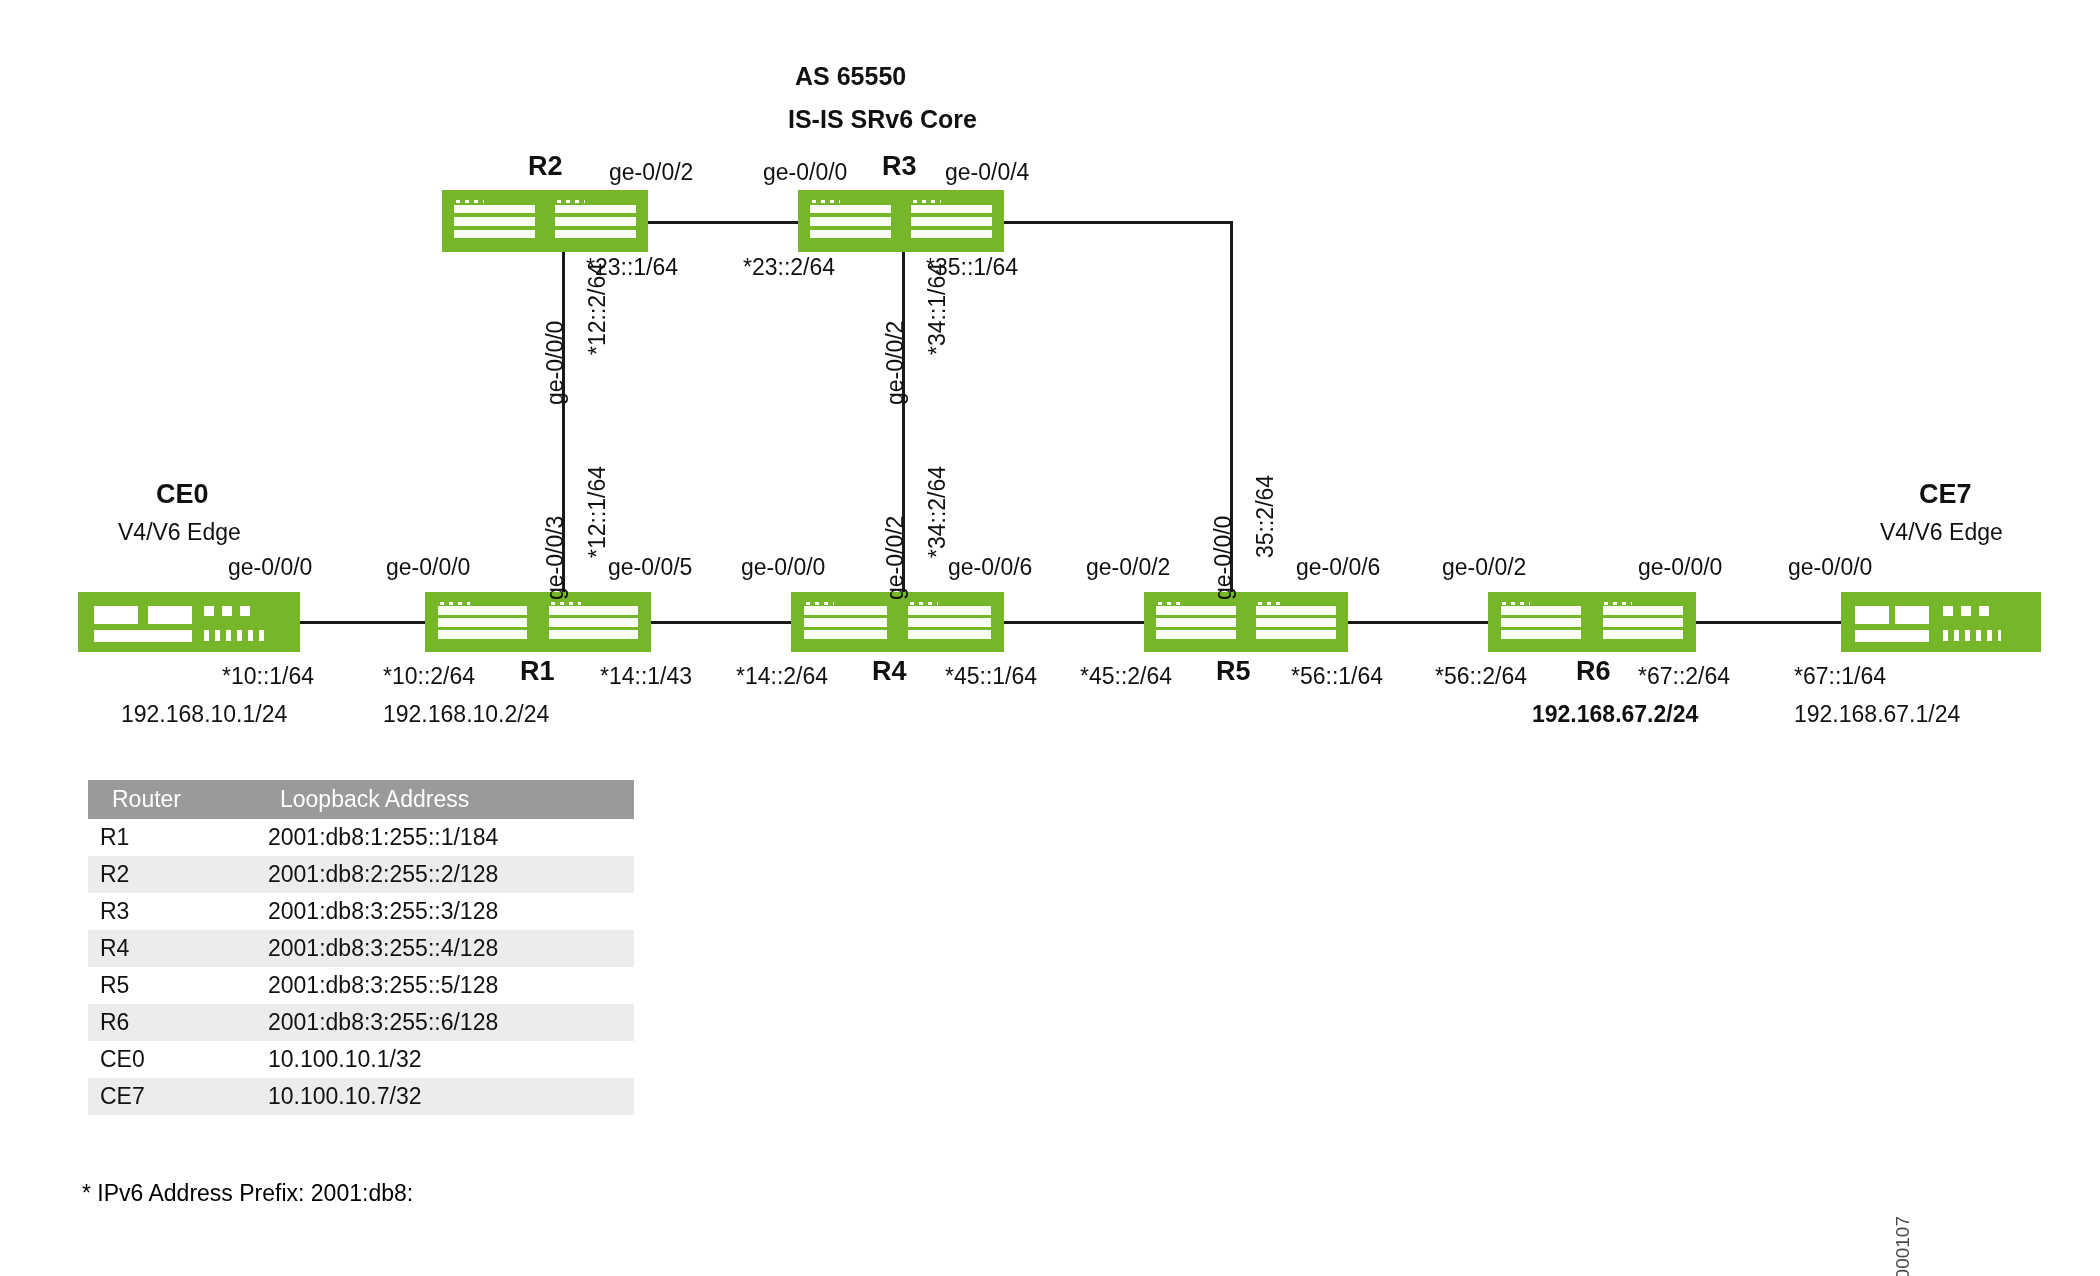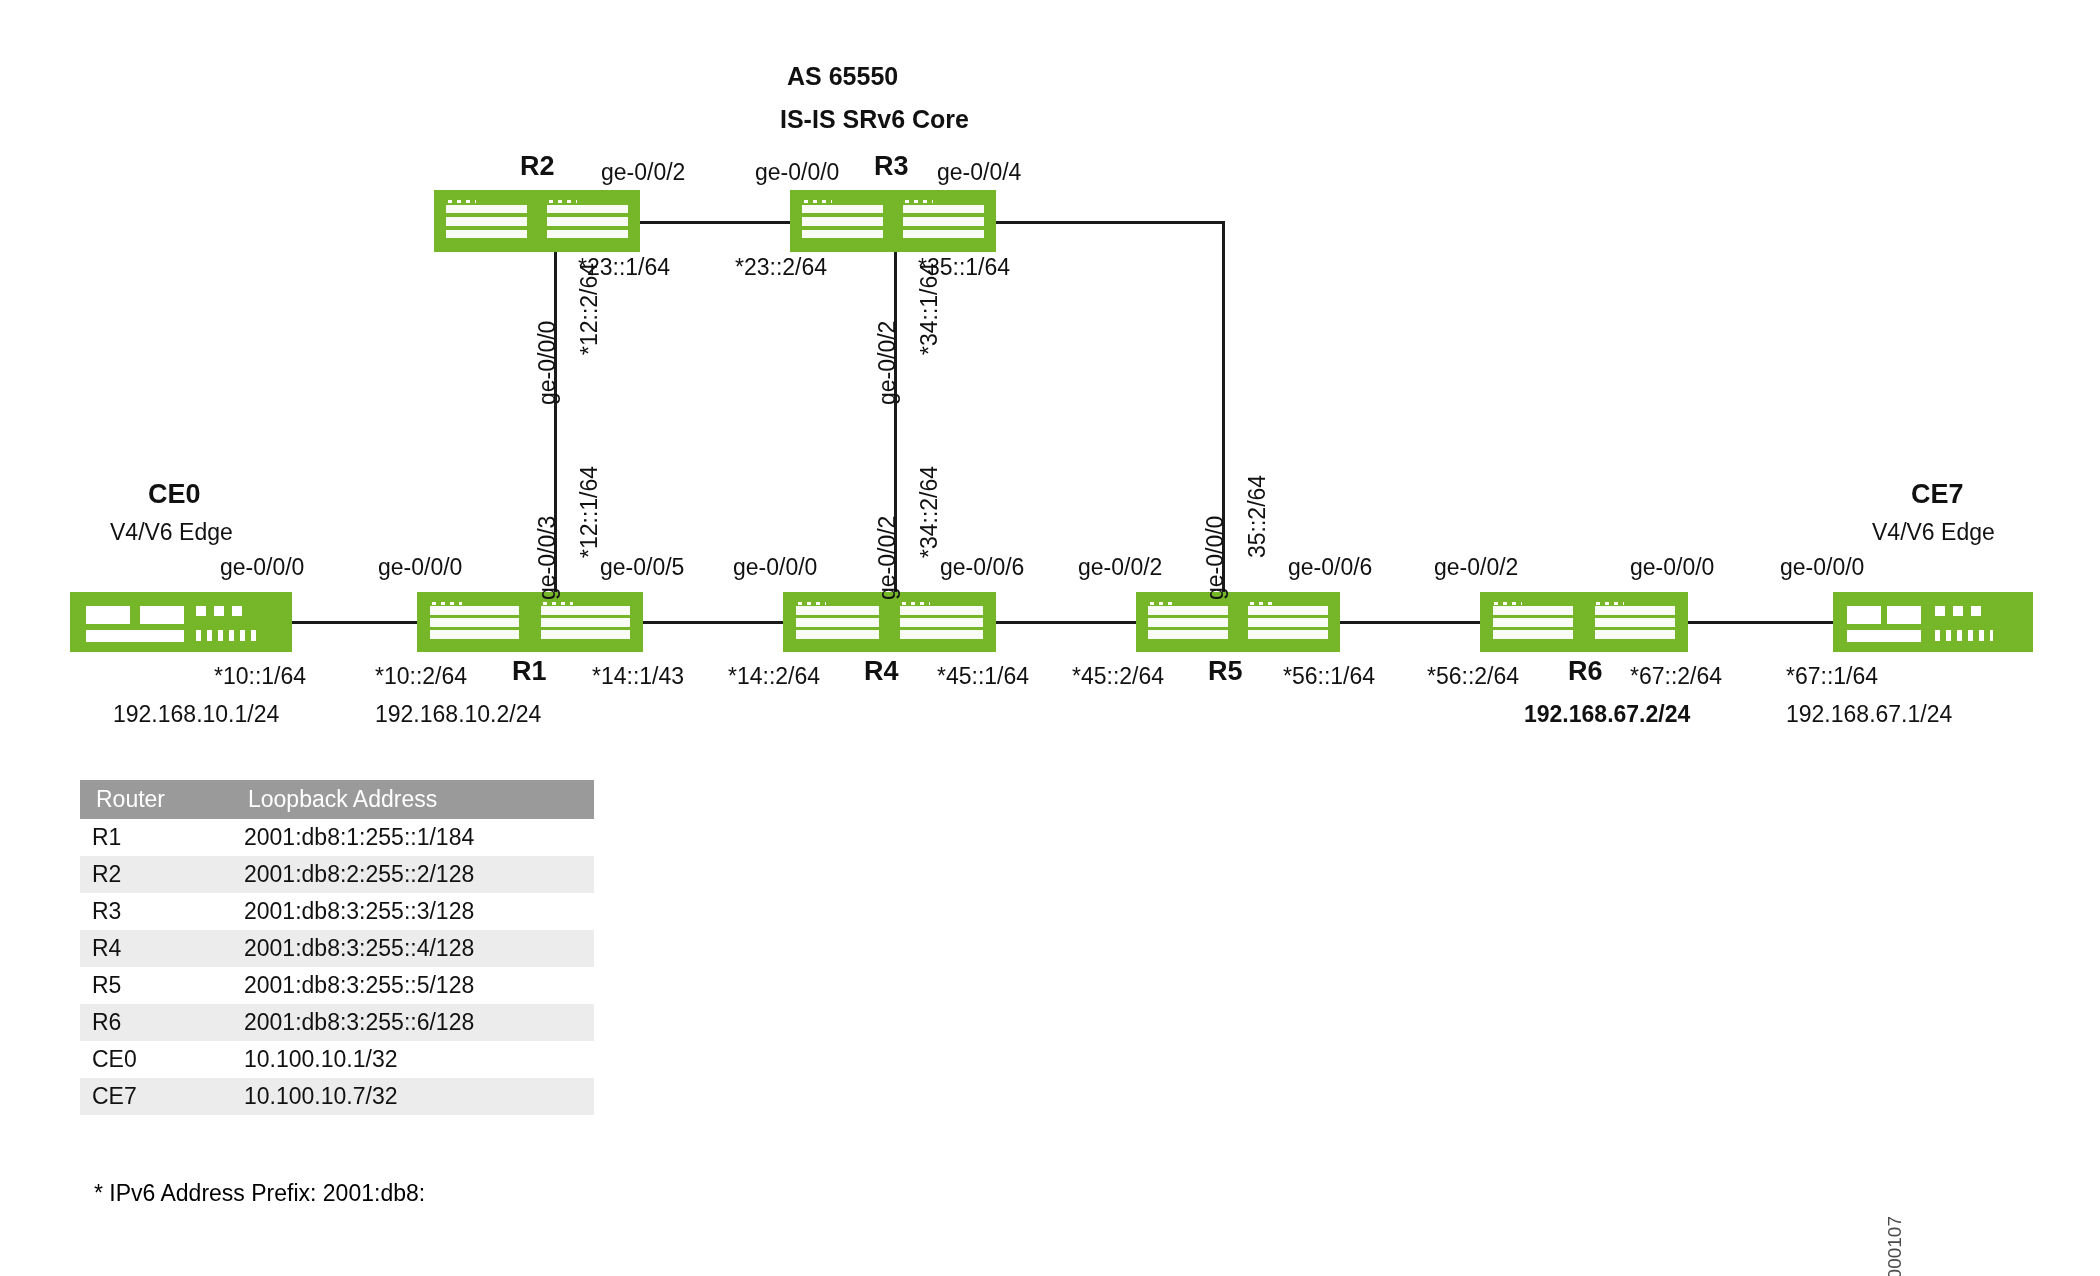--- a/index.html
+++ b/index.html
@@ -10,21 +10,21 @@
   body {
     width: 2100px;
     height: 1276px;
     position: relative;
     font-family: "Liberation Sans", sans-serif;
     color: #000000;
     overflow: hidden;
   }
   .canvas {
     position: absolute;
-    left: 0; top: 0;
+    left: 8px; top: 0;
     width: 1920px;
     height: 1276px;
   }
   .lbl {
     position: absolute;
     font-size: 23px;
     line-height: 28px;
     white-space: nowrap;
     color: #111111;
   }
@@ -102,21 +102,21 @@
   .tbl {
     position: absolute;
     border-collapse: collapse;
     font-size: 23px;
   }
   .tbl th {
     background: #9a9a9a;
     color: #ffffff;
     font-weight: normal;
     text-align: left;
-    padding: 6px 16px;
+    padding: 6px 24px;
   }
   .tbl td {
     padding: 5px 12px;
     text-align: left;
     color: #111111;
   }
   .tbl tr.alt td {
     background: #ececec;
   }
   .tbl td.c1, .tbl th.c1 { width: 120px; }
@@ -370,17 +370,17 @@
         <td class="c1">CE0</td>
         <td class="c2">10.100.10.1/32</td>
       </tr>
       <tr class="alt">
         <td class="c1">CE7</td>
         <td class="c2">10.100.10.7/32</td>
       </tr>
     </tbody>
   </table>
 
-  <div class="footnote" style="left:74px; top:1180px;margin-left:20px;">* IPv6 Address Prefix: 2001:db8:</div>
+  <div class="footnote" style="left:74px; top:1180px;">* IPv6 Address Prefix: 2001:db8:</div>
 
   <div class="sidecode">jn-000107</div>
 
 </div>
 
 </body></html>

